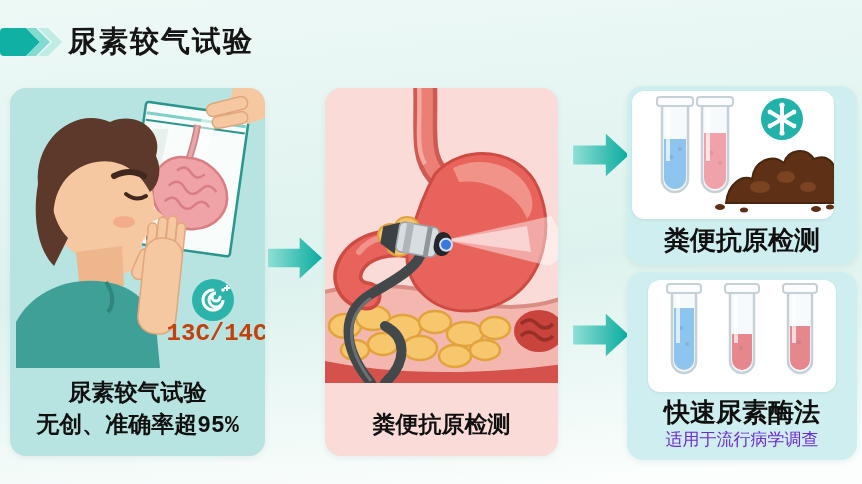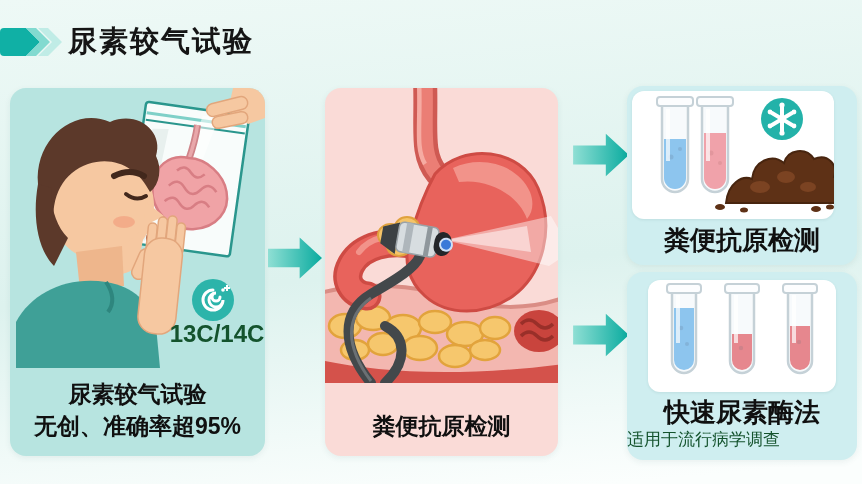--- a/index.html
+++ b/index.html
@@ -8,39 +8,39 @@
     background:linear-gradient(175deg,#eef9f6 0%,#ddf2ee 55%,#fbfefd 96%);
     font-family:"Liberation Sans","DejaVu Sans",sans-serif;color:#141414;
   }
   .abs{position:absolute;}
   
   #page-title{
     position:absolute;left:68px;top:22px;margin:0;
     font-size:29px;font-weight:bold;letter-spacing:2px;color:#151515;
   }
   
-  .panel{position:absolute;border-radius:16px;overflow:hidden;box-shadow:0 2px 6px rgba(40,90,85,.08);}
+  .panel{position:absolute;border-radius:16px;overflow:hidden;box-shadow:0 2px 6px rgba(40,90,85,.08);font-family:Liberation Mono, monospace;}
   #panel-breath{left:10px;top:88px;width:255px;height:368px;background:#b7e4e0;}
   #panel-endo{left:325px;top:88px;width:233px;height:368px;background:#fadbd7;}
   #panel-stool{left:627px;top:86px;width:230px;height:179px;background:#cfeef0;}
   #panel-serum{left:627px;top:272px;width:230px;height:188px;background:#cfeef0;}
   .caption{
     position:absolute;left:0;right:0;bottom:14px;text-align:center;
     font-weight:bold;font-size:23px;line-height:32px;color:#101010;
   }
   .white-card{position:absolute;background:#ffffff;border-radius:12px;box-shadow:0 1px 3px rgba(40,90,85,.10);}
   #card-stool{left:5px;top:5px;width:202px;height:128px;}
   #card-serum{left:21px;top:8px;width:188px;height:112px;}
   .right-label{position:absolute;left:0;right:0;text-align:center;font-weight:bold;font-size:26px;color:#101010;}
   #label-stool{top:137px;}
   #label-serum{top:123px;}
-  #sublabel-serum{position:absolute;left:0;right:0;top:156px;font-size:17px;color:#14532d;}
+  #sublabel-serum{position:absolute;left:0;right:0;top:156px;text-align:center;font-size:17px;color:#6d28d9;}
   #isotope-badge-label{
     position:absolute;left:152px;top:232px;width:110px;text-align:center;
-    font-weight:bold;font-size:24px;color:#14532d;
+    font-weight:bold;font-size:24px;color:#c2410c;
   }
   .arrow{position:absolute;}
 </style>
 </head>
 <body>
 
 <div id="stage">
 
   <svg class="abs" style="left:0;top:24px" width="64" height="36" viewBox="0 0 64 36">
     <path d="M0,8 Q0,4 4,4 L26,4 L40,18 L26,32 L4,32 Q0,32 0,28 Z" fill="#10b0a5"></path>

